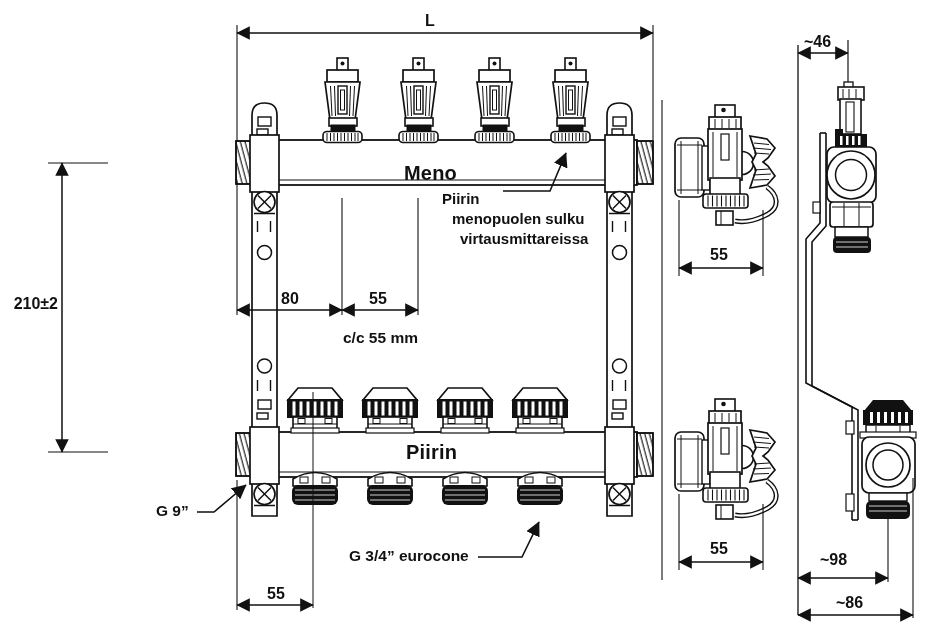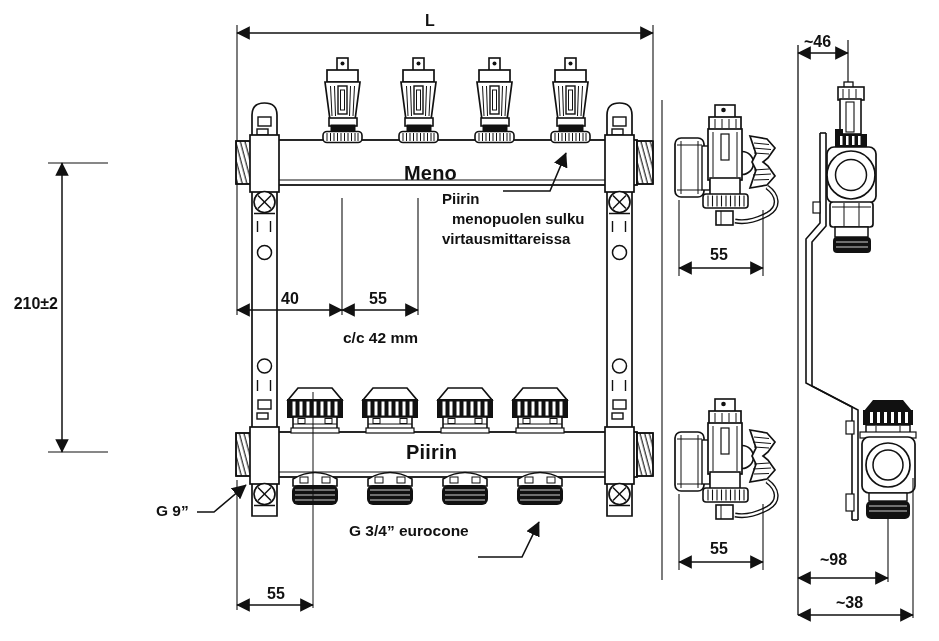--- a/index.html
+++ b/index.html
@@ -309,27 +309,27 @@
       <line x1="798" y1="615" x2="913" y2="615" marker-start="url(#arr)" marker-end="url(#arr)"></line>
     </g>
   </g>
 </svg>
 
 <div class="lbl dimnum" style="left:425px;top:11px;">L</div>
 <div class="lbl dimnum" style="left:804px;top:32px;">~46</div>
 <div class="lbl bigname" style="left:404px;top:161px;text-align:center;">Meno</div>
 <div class="lbl note" style="left:442px;top:190px;">Piirin</div>
 <div class="lbl note" style="left:452px;top:210px;">menopuolen sulku</div>
-<div class="lbl note" style="left:442px;top:230px;">virtausmittareissa</div>
+<div class="lbl note" style="left:460px;top:230px;">virtausmittareissa</div>
 <div class="lbl dimnum right" style="left:4px;top:294px;width:54px;">210±2</div>
-<div class="lbl dimnum" style="left:281px;top:289px;">40</div>
+<div class="lbl dimnum" style="left:281px;top:289px;">80</div>
 <div class="lbl dimnum" style="left:369px;top:289px;">55</div>
-<div class="lbl" style="left:343px;top:329px;">c/c 42 mm</div>
+<div class="lbl" style="left:343px;top:329px;">c/c 55 mm</div>
 <div class="lbl bigname" style="left:406px;top:440px;">Piirin</div>
 <div class="lbl dimnum" style="left:710px;top:245px;">55</div>
 <div class="lbl dimnum" style="left:710px;top:539px;">55</div>
 <div class="lbl" style="left:156px;top:502px;">G 9”</div>
-<div class="lbl" style="left:349px;top:522px;">G 3/4” eurocone</div>
+<div class="lbl" style="left:349px;top:547px;">G 3/4” eurocone</div>
 <div class="lbl dimnum" style="left:267px;top:584px;">55</div>
 <div class="lbl dimnum" style="left:820px;top:550px;">~98</div>
-<div class="lbl dimnum" style="left:836px;top:593px;">~38</div>
+<div class="lbl dimnum" style="left:836px;top:593px;">~86</div>
 
 </div>
 
 </body></html>

